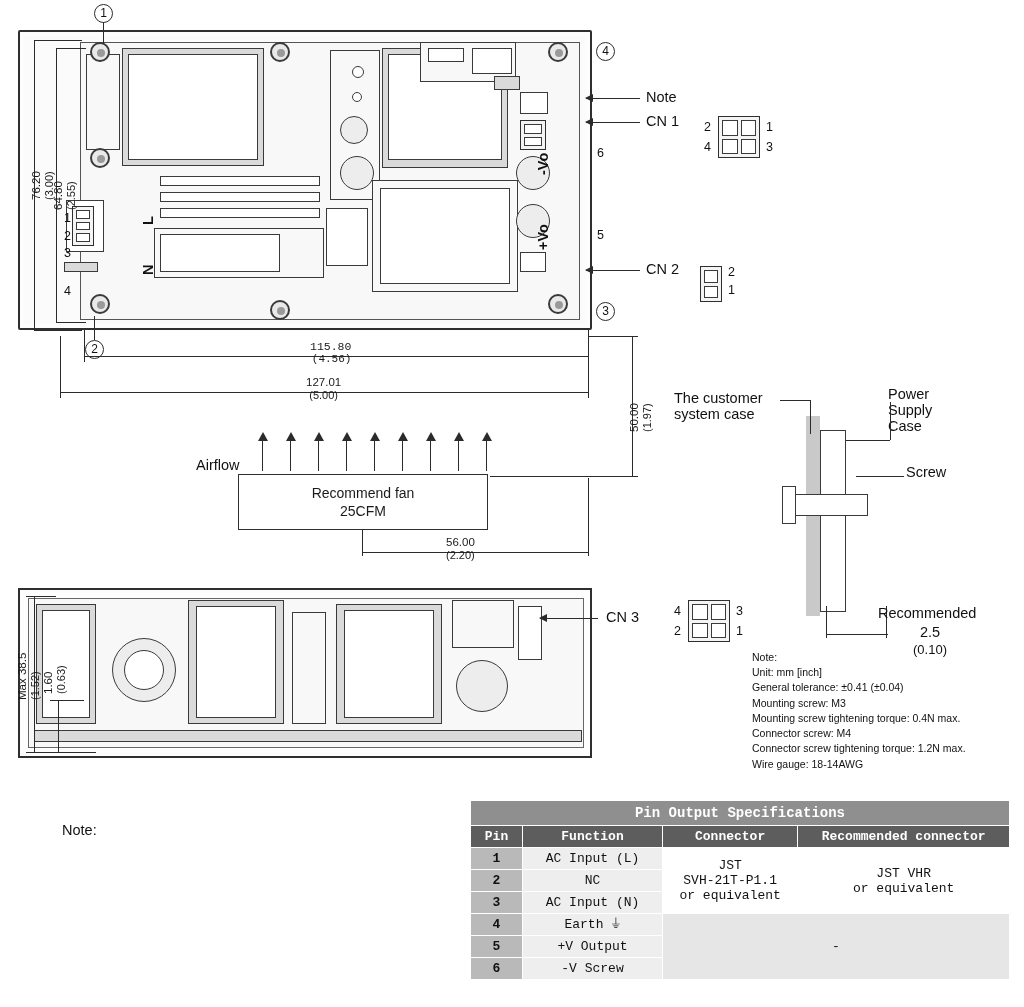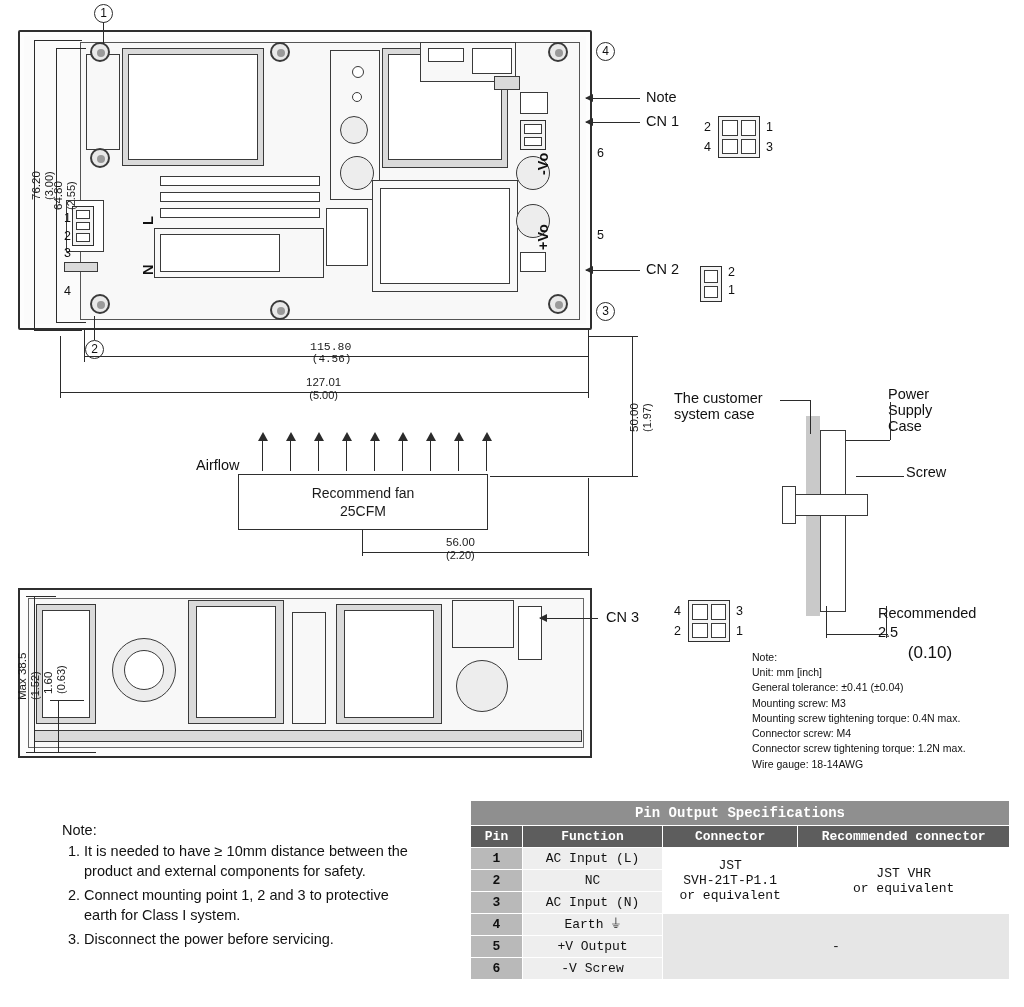--- a/index.html
+++ b/index.html
@@ -360,42 +360,37 @@
 <div class="abs vline" style="left:890px;top:402px;height:38px;"></div>
 
 <div class="abs lbl" style="left:906px;top:464px;">Screw</div>
 <div class="abs hline" style="left:856px;top:476px;width:48px;"></div>
 
 <div class="abs hline" style="left:826px;top:634px;width:62px;"></div>
 <div class="abs vline" style="left:826px;top:606px;height:32px;"></div>
 <div class="abs vline" style="left:886px;top:606px;height:32px;"></div>
 <div class="abs lbl" style="left:878px;top:604px;line-height:1.3;">
   <div>Recommended</div>
-  <div style="width:104px;">2.5</div>
-  <div style="text-align:center;width:104px;font-size:17px;">(0.10)</div>
+  <div style="text-align:center;width:104px;">2.5</div>
+  <div style="text-align:center;width:104px;font-size:13px;">(0.10)</div>
 </div>
 
 <div class="abs" id="smallnote">
   <div>Note:</div>
   <div>Unit: mm [inch]</div>
   <div>General tolerance: ±0.41 (±0.04)</div>
   <div>Mounting screw: M3</div>
   <div>Mounting screw tightening torque: 0.4N max.</div>
   <div>Connector screw: M4</div>
   <div>Connector screw tightening torque: 1.2N max.</div>
   <div>Wire gauge: 18-14AWG</div>
 </div>
 
 <div class="abs" id="notes">
   <div class="nt">Note:</div>
-  <ol>
-    <li>It is needed to have ≥ 10mm distance between the product and external components for safety.</li>
-    <li>Connect mounting point 1, 2 and 3 to protective earth for Class I system.</li>
-    <li>Disconnect the power before servicing.</li>
-  </ol>
 </div>
 
 <table class="abs" id="spectable">
   <thead>
     <tr>
       <th class="title" colspan="4">Pin Output Specifications</th>
     </tr>
     <tr>
       <th class="col">Pin</th>
       <th class="col">Function</th>

